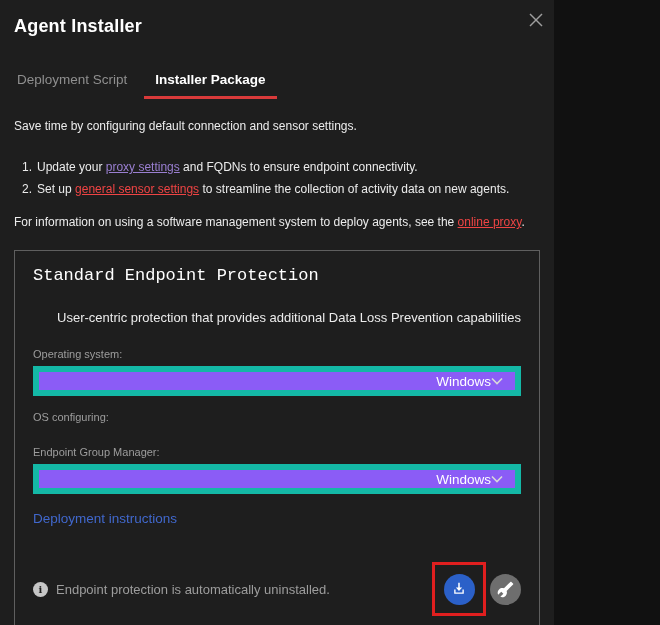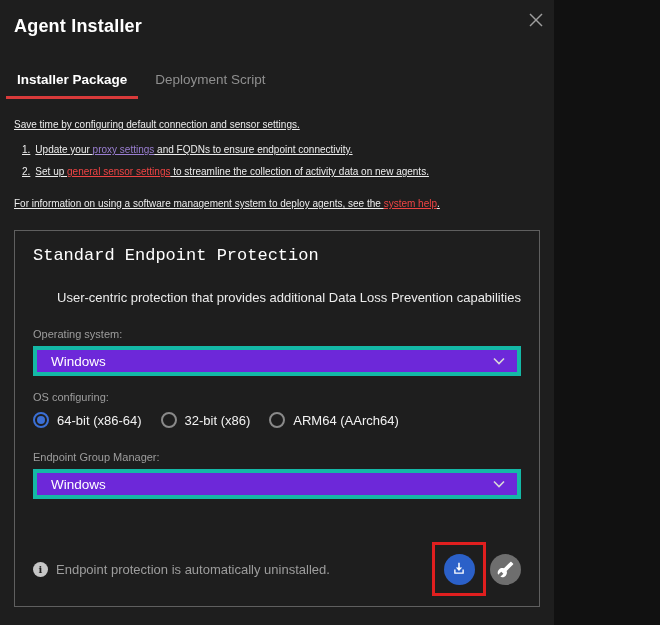--- a/index.html
+++ b/index.html
@@ -15,43 +15,43 @@
   .close-btn{
     position:absolute; top:9px; right:7px; width:22px; height:22px;
     background:transparent; border:none; cursor:pointer; display:flex;
     align-items:center; justify-content:center;
   }
   
   .tabs{ display:flex; margin-top:35px; padding-left:6px; }
   .tab{ font-size:13.5px; color:#8f8f8f; padding:0 11px 9px 11px; margin-right:6px; cursor:pointer; border-bottom:3px solid transparent; }
   .tab.active{ color:#ffffff; font-weight:600; border-bottom:3px solid #d93a3a; }
   
-  .intro{ padding:0 14px; font-size:10px; color:#ececec;text-decoration:underline; }
+  .intro{ padding:0 14px; font-size:12px; color:#ececec; }
   .intro p.lead{ margin-top:20px; }
-  .steps{ margin-top:9px; }
+  .steps{ margin-top:23px; }
   .step{ line-height:22px; padding-left:8px; }
   .step .num{ margin-right:5px; }
   .intro p.more{ margin-top:15px; }
   a.lnk{ text-decoration:underline; cursor:pointer; }
   a.lnk.blue{ color:#ef4444; }
   a.lnk.visited{ color:#9a7fd1; }
   
   .panel{
     margin:21px 14px 0 14px; height:377px;
     border:1px solid #5f5f5f; background:#1e1e1e;
     padding:15px 18px 10px 18px;
     display:flex; flex-direction:column;
   }
   .panel-title{ font-size:17px; font-weight:500; color:#ffffff;font-family:Liberation Mono, monospace; }
   .panel-desc{ margin-top:25px; font-size:13px; color:#ececec;text-align:right; }
   .fld-label{ margin-top:23px; font-size:11px; color:#9d9d9d; }
   .fld-label.tight{ margin-top:15px; }
   .select{
-    margin-top:6px; height:30px; border:4px solid #14b8a6; background:#6d28d9;
-    display:flex; align-items:center; justify-content:space-between;
+    margin-top:6px; height:30px; border:6px solid #14b8a6; background:#8b5cf6;
+    display:flex; align-items:center; justify-content:flex-end;
     padding:0 12px 0 14px; cursor:pointer;
   }
   .select .val{ font-size:13.5px; color:#ffffff; }
   
   .radio-row{ display:flex; margin-top:9px; align-items:center; }
   .radio-opt{ display:flex; align-items:center; margin-right:19px; cursor:pointer; }
   .radio{ width:16px; height:16px; border-radius:50%; border:2px solid #8a8a8a; margin-right:8px; position:relative; flex:none; }
   .radio.sel{ border-color:#3b6fd4; }
   .radio.sel::after{
     content:""; position:absolute; left:2px; top:2px; width:8px; height:8px;
@@ -89,75 +89,62 @@
   </div>
 
   <button class="close-btn">
     <svg width="18" height="18" viewBox="0 0 18 18">
       <line x1="3" y1="3" x2="15" y2="15" stroke="#9e9e9e" stroke-width="1.4"></line>
       <line x1="15" y1="3" x2="3" y2="15" stroke="#9e9e9e" stroke-width="1.4"></line>
     </svg>
   </button>
 
   <div class="tabs">
+    <div class="tab">Deployment Script</div>
     <div class="tab active">Installer Package</div>
-    <div class="tab">Deployment Script</div>
   </div>
 
   <div class="intro">
     <p class="lead">Save time by configuring default connection and sensor settings.</p>
     <div class="steps">
       <div class="step">
         <span class="num">1.</span><span>Update your </span><a class="lnk visited">proxy settings</a><span> and FQDNs to ensure endpoint connectivity.</span>
       </div>
       <div class="step">
         <span class="num">2.</span><span>Set up </span><a class="lnk blue">general sensor settings</a><span> to streamline the collection of activity data on new agents.</span>
       </div>
     </div>
     <p class="more">
-      <span>For information on using a software management system to deploy agents, see the </span><a class="lnk blue">system help</a><span>.</span>
+      <span>For information on using a software management system to deploy agents, see the </span><a class="lnk blue">online proxy</a><span>.</span>
     </p>
   </div>
 
   <div class="panel">
     <div class="panel-title">Standard Endpoint Protection</div>
     <div class="panel-desc">User-centric protection that provides additional Data Loss Prevention capabilities</div>
 
     <div class="fld-label">Operating system:</div>
     <div class="select">
       <span class="val">Windows</span>
       <svg width="12" height="8" viewBox="0 0 12 8">
         <path d="M1 1.5 L6 6.5 L11 1.5" fill="none" stroke="#d8d8d8" stroke-width="1.6"></path>
       </svg>
     </div>
 
     <div class="fld-label tight">OS configuring:</div>
-    <div class="radio-row">
-      <label class="radio-opt">
-        <span class="radio sel"></span>
-        <span class="radio-lbl">64-bit (x86-64)</span>
-      </label>
-      <label class="radio-opt">
-        <span class="radio"></span>
-        <span class="radio-lbl">32-bit (x86)</span>
-      </label>
-      <label class="radio-opt">
-        <span class="radio"></span>
-        <span class="radio-lbl">ARM64 (AArch64)</span>
-      </label>
-    </div>
 
     <div class="fld-label">Endpoint Group Manager:</div>
     <div class="select">
       <span class="val">Windows</span>
       <svg width="12" height="8" viewBox="0 0 12 8">
         <path d="M1 1.5 L6 6.5 L11 1.5" fill="none" stroke="#d8d8d8" stroke-width="1.6"></path>
       </svg>
     </div>
 
+    <a class="deploy-link">Deployment instructions</a>
 
     <div class="panel-footer">
       <div class="note">
         <span class="info-icon">i</span>
         <span>Endpoint protection is automatically uninstalled.</span>
       </div>
       <div class="actions">
         <div class="highlight-box">
           <button class="circle-btn download">
             <svg width="18" height="18" viewBox="0 0 24 24">

